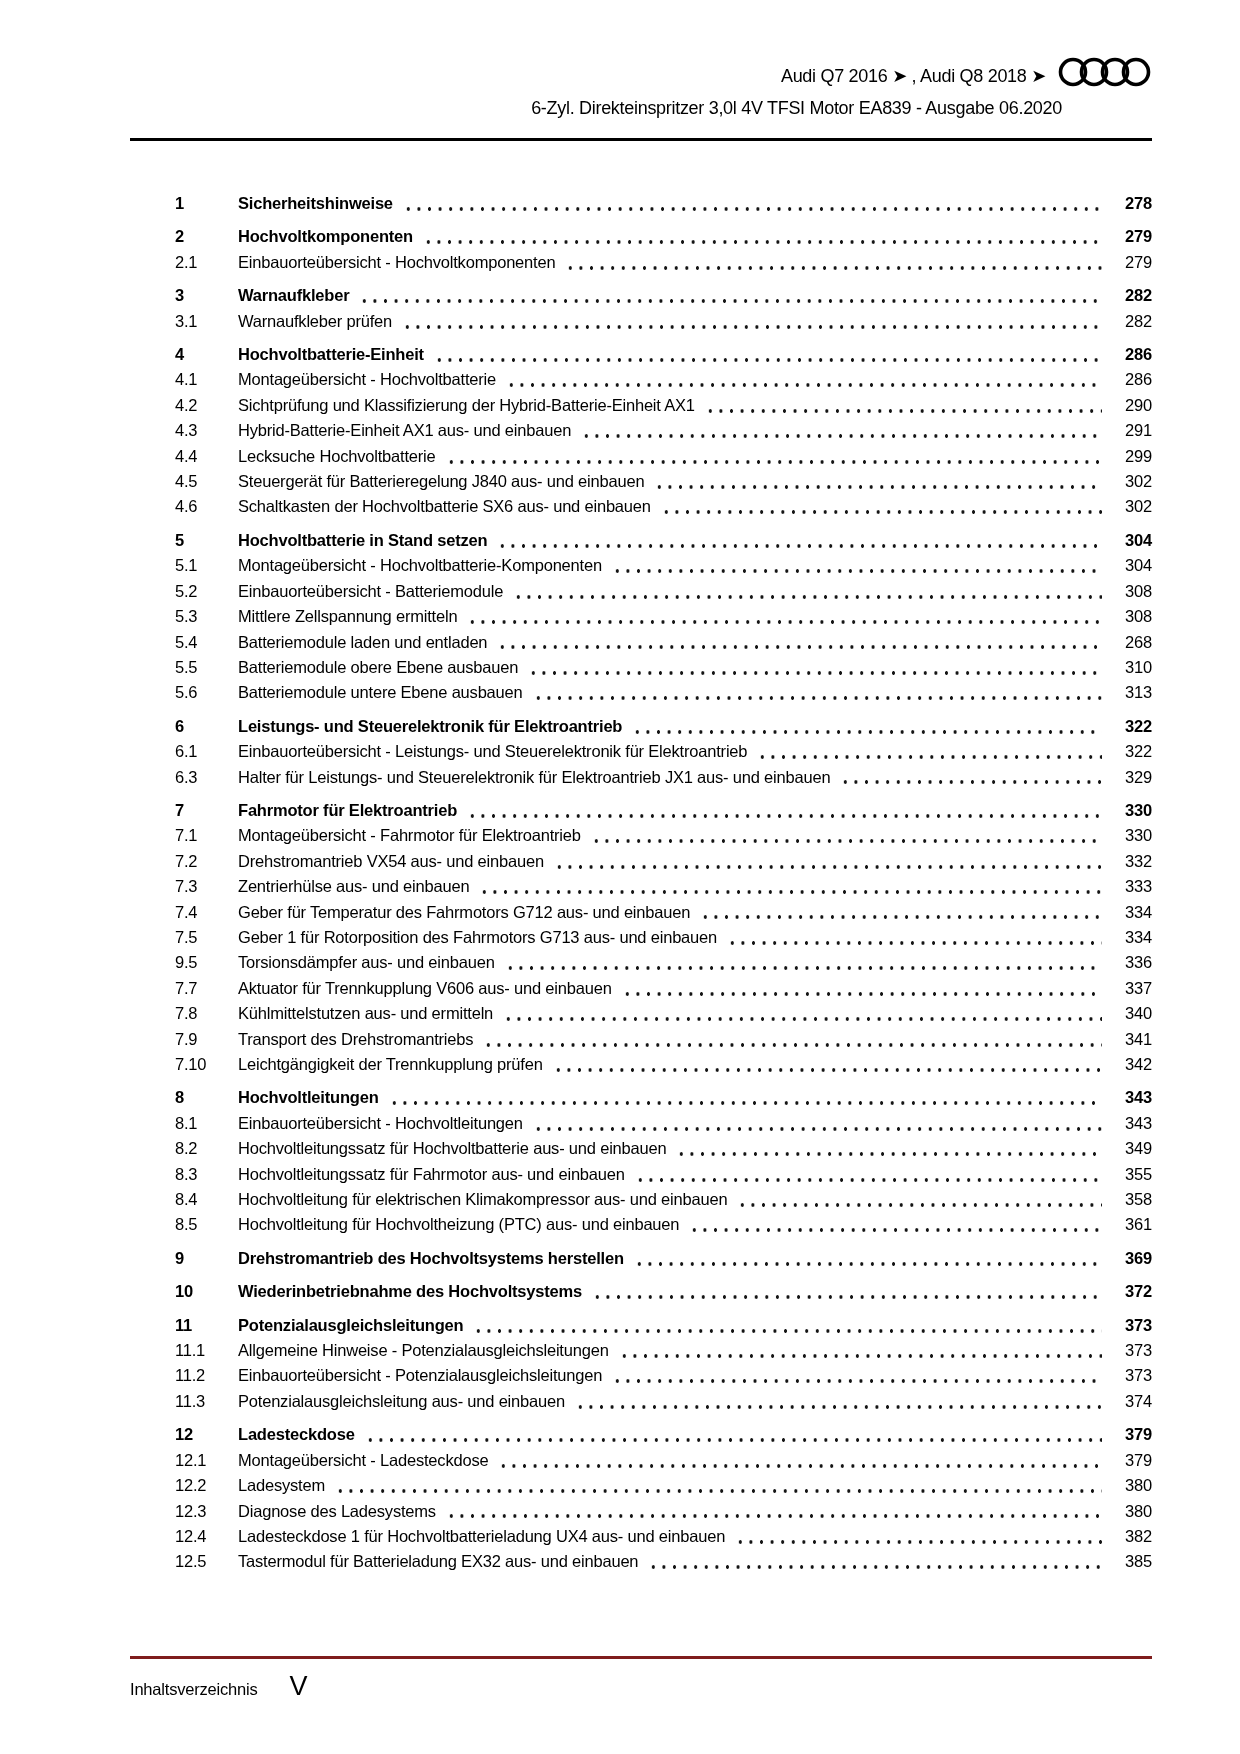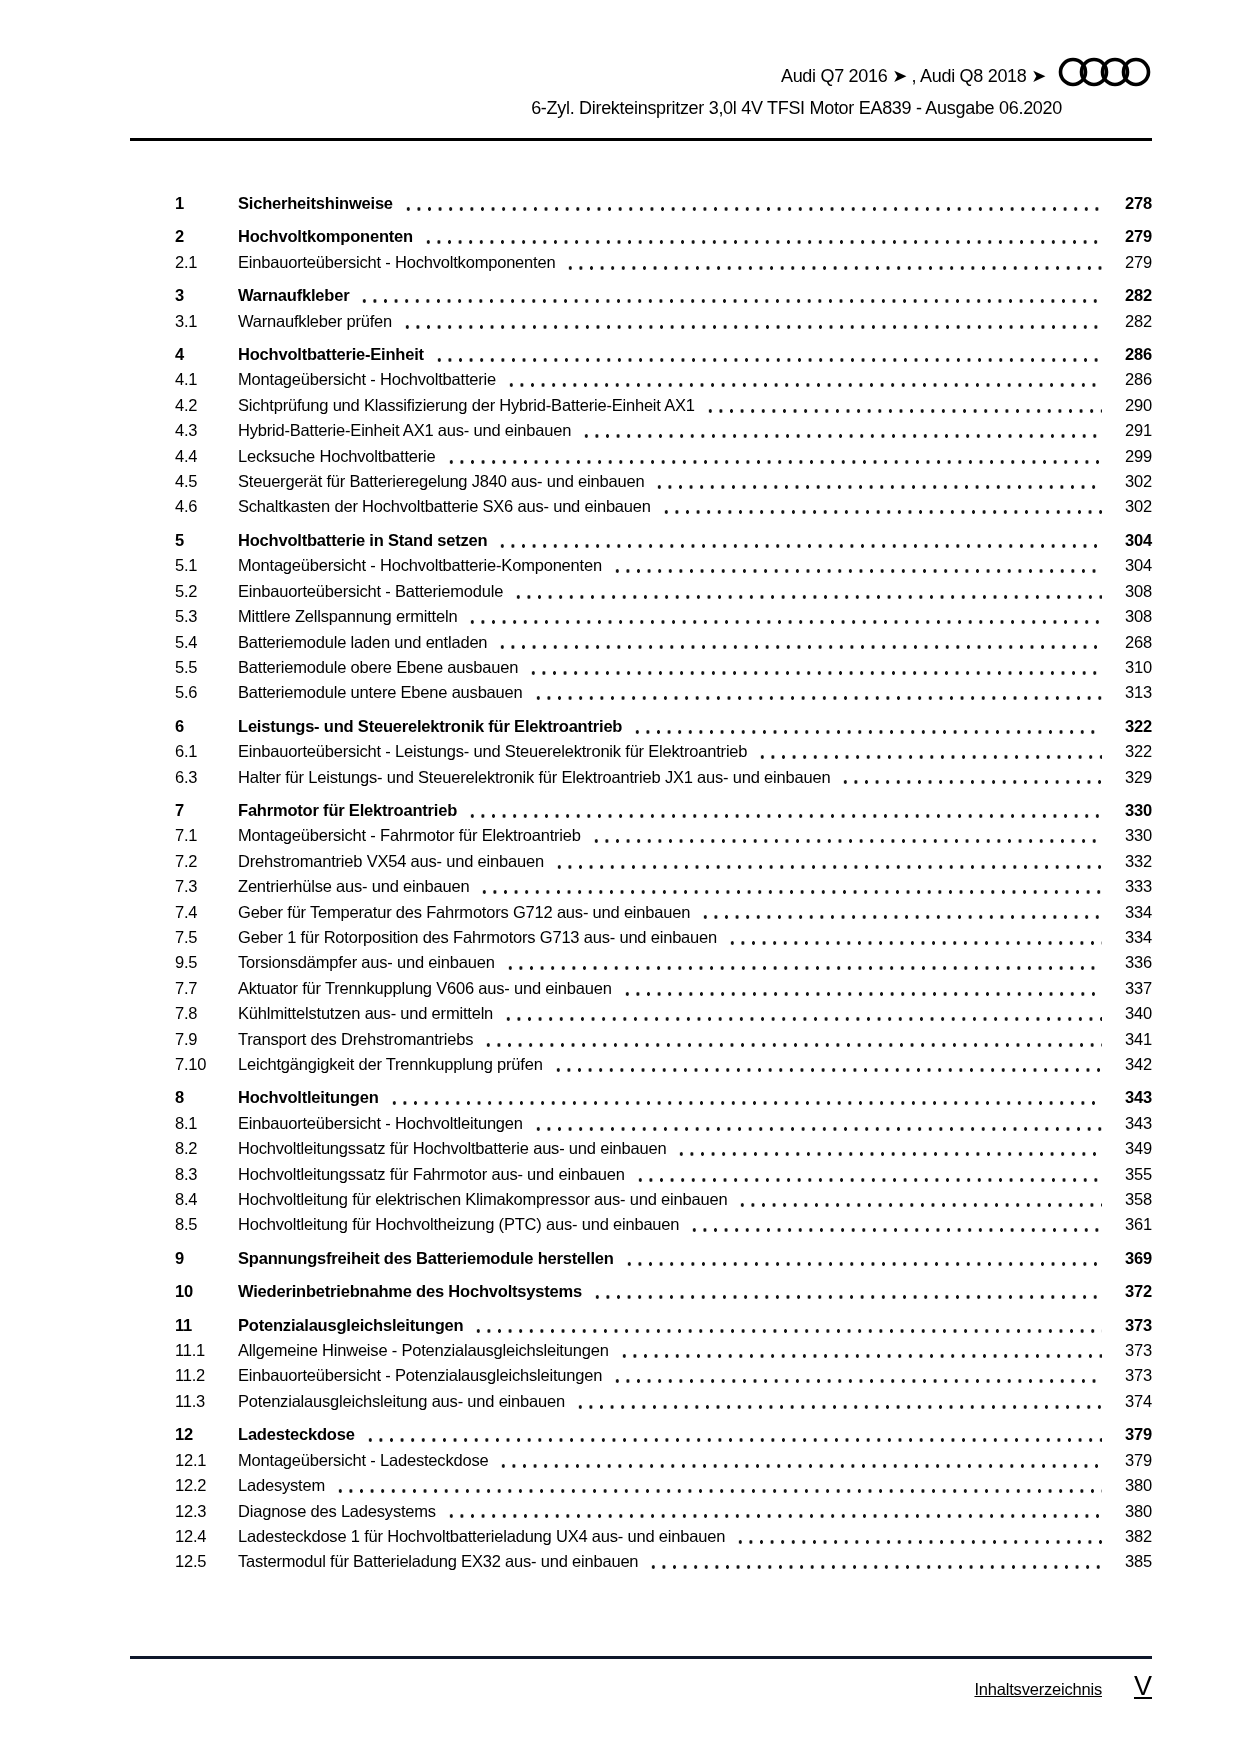--- a/index.html
+++ b/index.html
@@ -59,26 +59,25 @@
     background-position: 0 center;
   }
   .pagenum { flex: 0 0 auto; min-width: 44px; text-align: right; }
 
   
   .footer {
     position: absolute;
     left: 130px;
     width: 1022px;
     top: 1656px;
-    border-top: 3px solid #0f172a;
+    border-top: 3px solid #7f1d1d;
     padding-top: 12px;
     display: flex;
-    justify-content: flex-end;
+    justify-content: flex-start;
     align-items: baseline;
-    text-decoration: underline;
   }
   .footer-label { font-size: 16.5px; letter-spacing: -0.2px; }
   .footer-page { font-size: 27px; margin-left: 32px; }
 </style>
 </head>
 <body>
 
 <div class="page">
   <div class="content">
 
@@ -373,21 +372,21 @@
 
         <div class="row level-2">
           <span class="num">8.5</span>
           <span class="title">Hochvoltleitung für Hochvoltheizung (PTC) aus- und einbauen</span>
           <span class="dots"></span>
           <span class="pagenum">361</span>
         </div>
 
         <div class="row level-1">
           <span class="num">9</span>
-          <span class="title">Spannungsfreiheit des Batteriemodule herstellen</span>
+          <span class="title">Drehstromantrieb des Hochvoltsystems herstellen</span>
           <span class="dots"></span>
           <span class="pagenum">369</span>
         </div>
 
         <div class="row level-1">
           <span class="num">10</span>
           <span class="title">Wiederinbetriebnahme des Hochvoltsystems</span>
           <span class="dots"></span>
           <span class="pagenum">372</span>
         </div>

